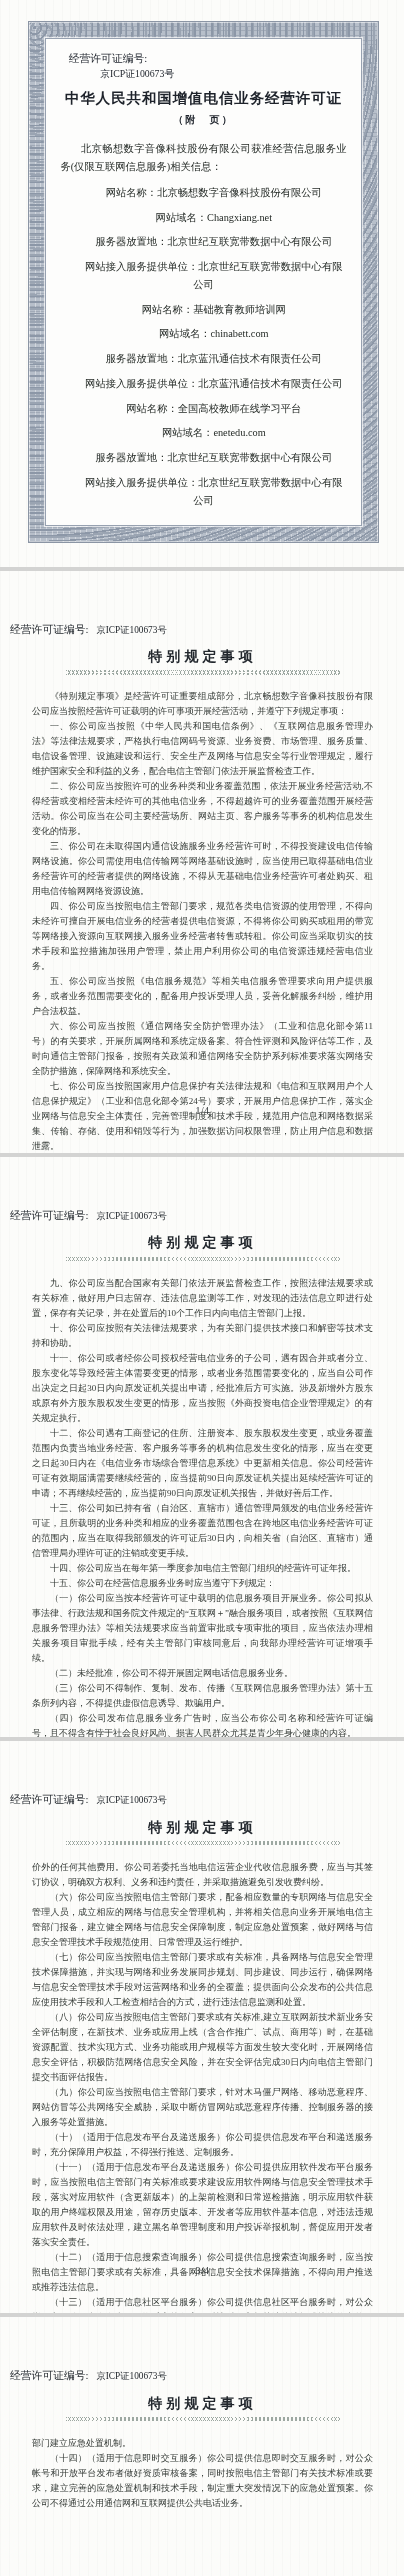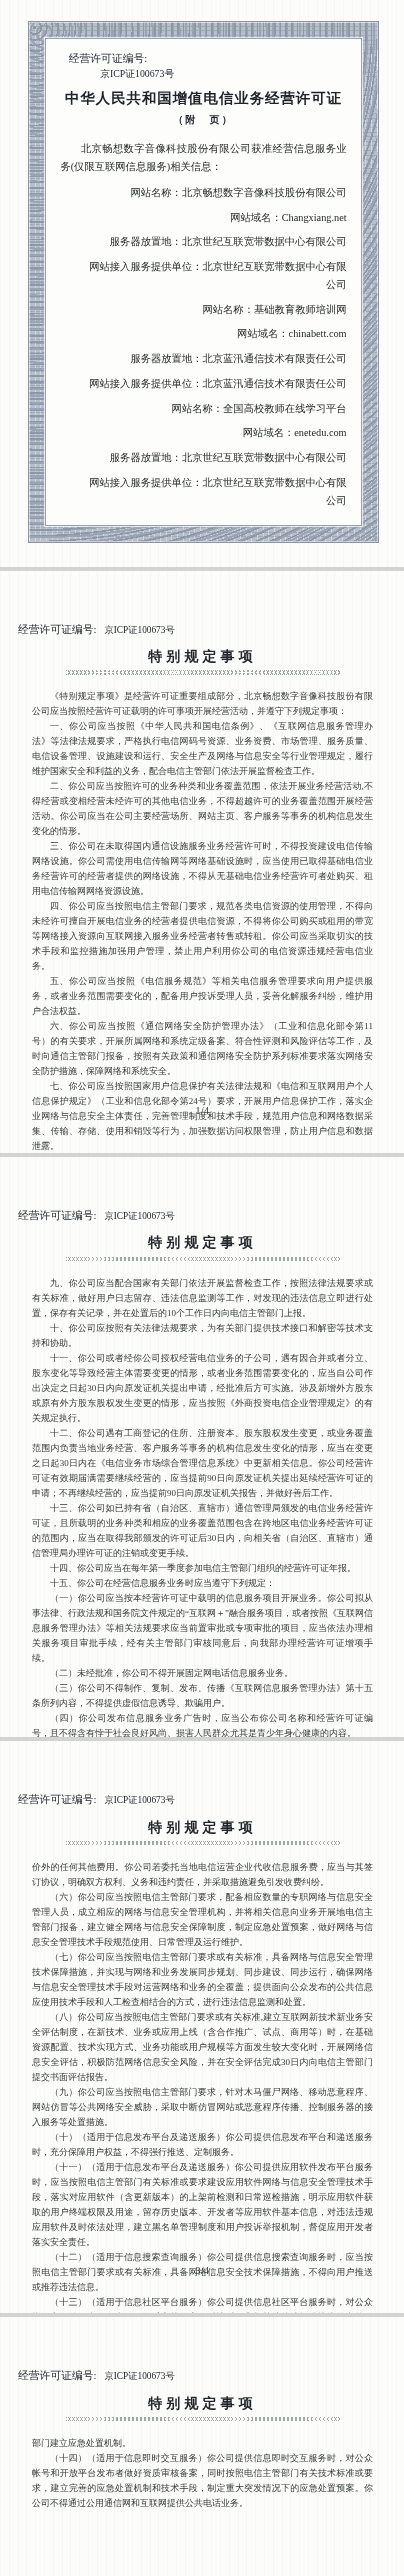--- a/index.html
+++ b/index.html
@@ -52,25 +52,25 @@
     margin:5.2px 0 0 0;text-align:center;font-size:10px;font-weight:bold;
     letter-spacing:2.1px;color:#1e232b;
   }
   .appendix-body{margin-top:12.4px;padding:0 7.2px;max-width:289px;}
   .appendix-body .intro{
     font-size:10.3px;line-height:18px;text-indent:2em;margin:0 0 8.2px 0;
     text-align:justify;color:#242a26;
   }
   .appendix-body .entry{
     font-size:10.3px;line-height:18px;text-indent:2em;margin:0 0 6.7px 0;
-    text-align:right;color:#242a26;
+    text-align:center;color:#242a26;
   }
 
   
-  .ph{padding:52px 27px 0 18px;font-size:10.8px;color:#23282e;}
+  .ph{padding:52px 27px 0 10px;font-size:10.8px;color:#23282e;}
   .ph .lic-no{font-size:9.3px;margin-left:5.2px;}
   .ptitle{
     margin:11.3px 0 0 0;text-align:center;font-size:14px;font-weight:bold;
     letter-spacing:4.1px;color:#23282e;
   }
   .zigzag{
     width:274px;height:4.6px;margin:4.1px auto 0 auto;opacity:.85;
     background-image:
       repeating-linear-gradient(115deg, #8d9a93 0 0.8px, rgba(0,0,0,0) 0.8px 3.6px),
       repeating-linear-gradient(65deg, #8d9a93 0 0.8px, rgba(0,0,0,0) 0.8px 3.6px);

